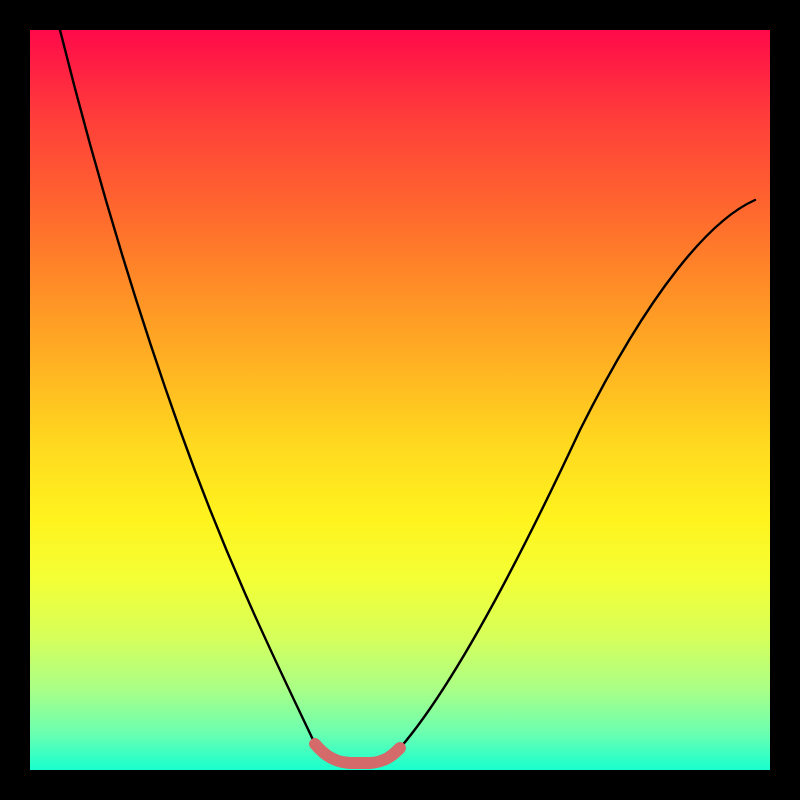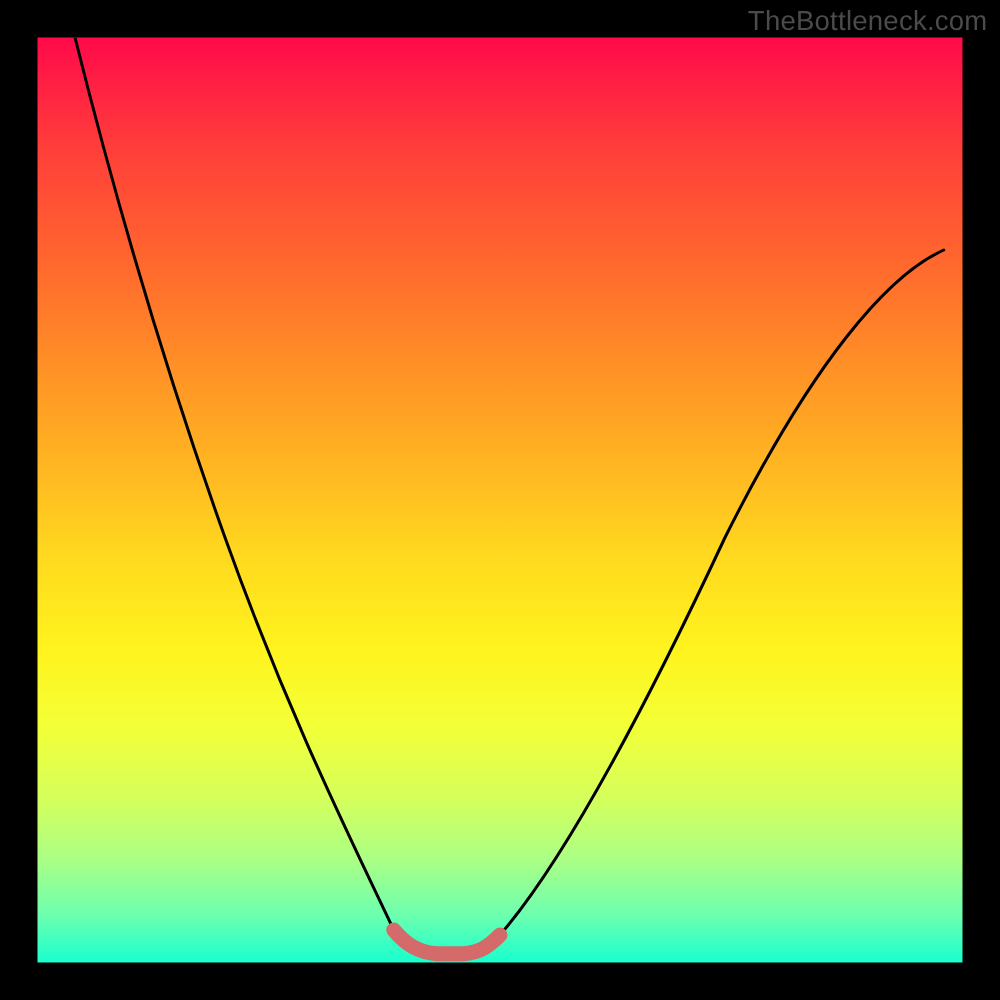--- a/index.html
+++ b/index.html
@@ -56,21 +56,20 @@
     left: 0;
     top: 0;
     width: 740px;
     height: 740px;
   }
 </style>
 </head>
 <body>
 
 <div class="frame">
-  <div class="watermark">TheBottleneck.com</div>
 
   <div class="plot-area">
     <svg class="curves" viewBox="0 0 740 740" preserveAspectRatio="none">
       <path d="M 30 0
                C 60 120, 100 260, 150 400
                C 200 540, 250 640, 285 714" stroke="#000" stroke-width="2.4" fill="none" stroke-linecap="round"></path>
       <path d="M 370 718
                C 420 660, 480 550, 550 400
                C 620 260, 680 190, 725 170" stroke="#000" stroke-width="2.4" fill="none" stroke-linecap="round"></path>
       <path d="M 285 714

